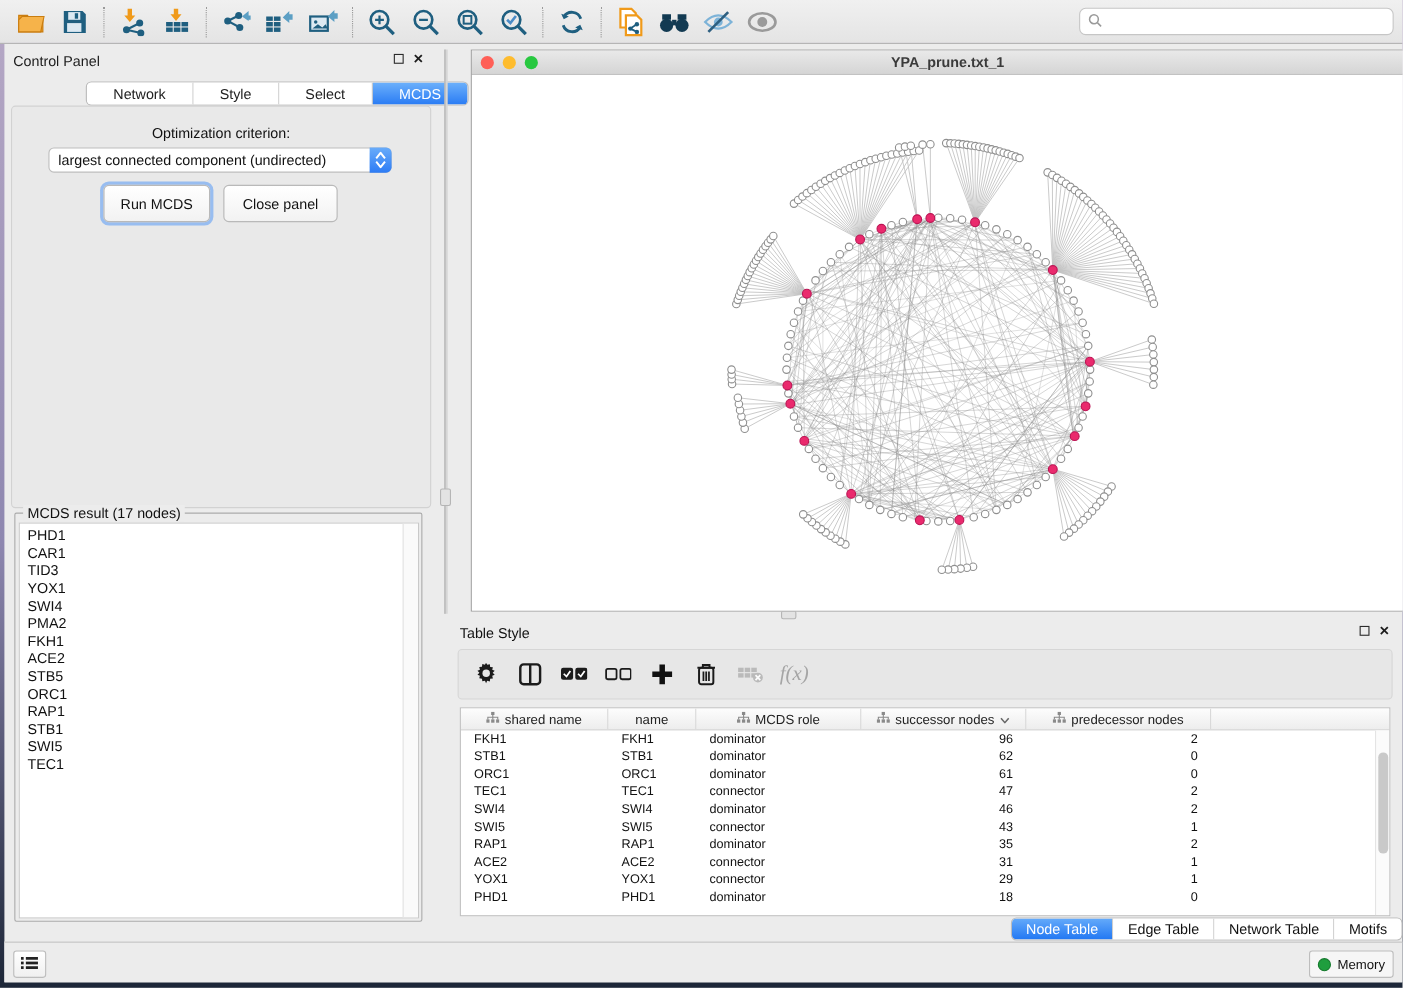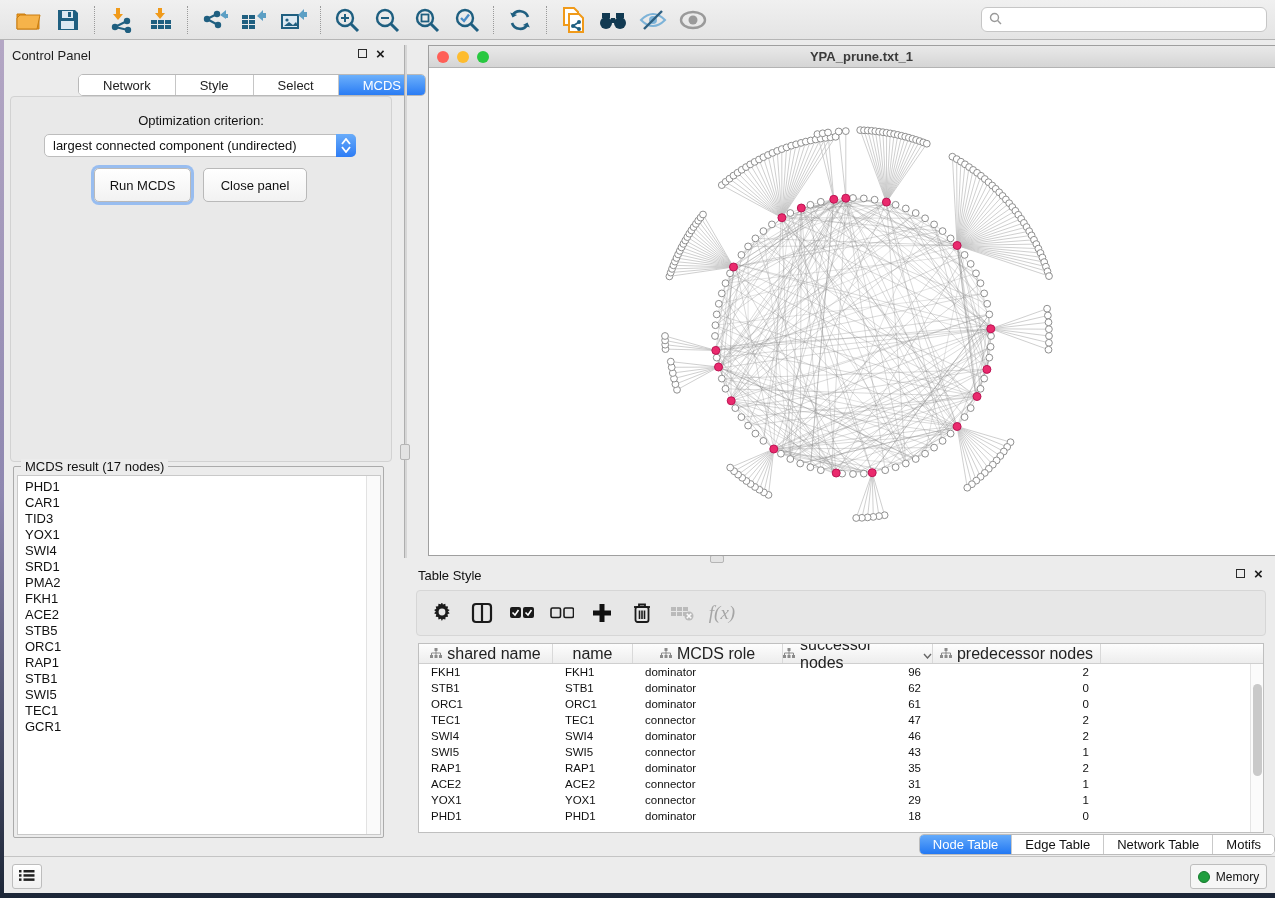--- a/index.html
+++ b/index.html
@@ -68,21 +68,21 @@
   .net-canvas { width:865px; height:487px; background:#fff; }
 
   
   .tp-title { left:418px; top:568px; font-size:13px; }
   .tp-toolbar { left:416px; top:590px; width:850px; height:46px; background:#e7e7e7; border:1px solid #d6d6d6; border-radius:4px;
     display:flex; align-items:center; padding:0 10px; gap:10px; }
   .tp-btn { width:30px; height:34px; display:flex; align-items:center; justify-content:center; }
   .fx-label { font-family:"Liberation Serif","DejaVu Serif",serif; font-style:italic; font-size:19px; color:#9a9a9a; }
 
   .node-table { left:418px; top:643px; width:846px; height:190px; background:#fff; border:1px solid #bfbfbf; overflow:hidden; }
-  .nt-header { display:flex; height:20px; background:linear-gradient(#fdfdfd,#ededed); border-bottom:1px solid #cfcfcf; font-size:16px; }
+  .nt-header { display:flex; height:20px; background:linear-gradient(#fdfdfd,#ededed); border-bottom:1px solid #cfcfcf; font-size:12px; }
   .nt-hcell { display:flex; align-items:center; justify-content:center; gap:5px; border-right:1px solid #d9d9d9; color:#222; position:relative; }
   .nt-hcell:last-child { border-right:none; }
   .nt-body { position:relative; height:168px; }
   .nt-row { display:flex; height:16px; font-size:11.5px; align-items:center; }
   .nt-cell { padding:0 12px; white-space:nowrap; overflow:hidden; }
   .nt-cell.num { text-align:right; }
   .nt-scroll { position:absolute; right:0; top:0; width:13px; height:168px; background:#fbfbfb; border-left:1px solid #e4e4e4; }
   .nt-thumb { position:absolute; left:1.5px; top:20px; width:9px; height:92px; background:#c9c9c9; border-radius:5px; }
 
   .bottom-tabs { left:408px; top:834px; width:867px; display:flex; justify-content:flex-end; }
@@ -296,31 +296,29 @@
 
 <div class="abs group-box">
   <span class="group-legend">MCDS result (17 nodes)</span>
   <div class="mcds-list">
     <div class="mcds-items" id="mcds-items">
         <div>PHD1</div>
         <div>CAR1</div>
         <div>TID3</div>
         <div>YOX1</div>
         <div>SWI4</div>
-        <div>SRD1</div>
         <div>PMA2</div>
         <div>FKH1</div>
         <div>ACE2</div>
         <div>STB5</div>
         <div>ORC1</div>
         <div>RAP1</div>
         <div>STB1</div>
         <div>SWI5</div>
         <div>TEC1</div>
-        <div>GCR1</div>
       </div>
     <div class="mcds-scroll"></div>
   </div>
 </div>
 
 <div class="abs vsplit"></div>
 <div class="abs vsplit-handle"></div>
 <div class="abs hsplit-handle"></div>
 
 <div class="abs net-window">

